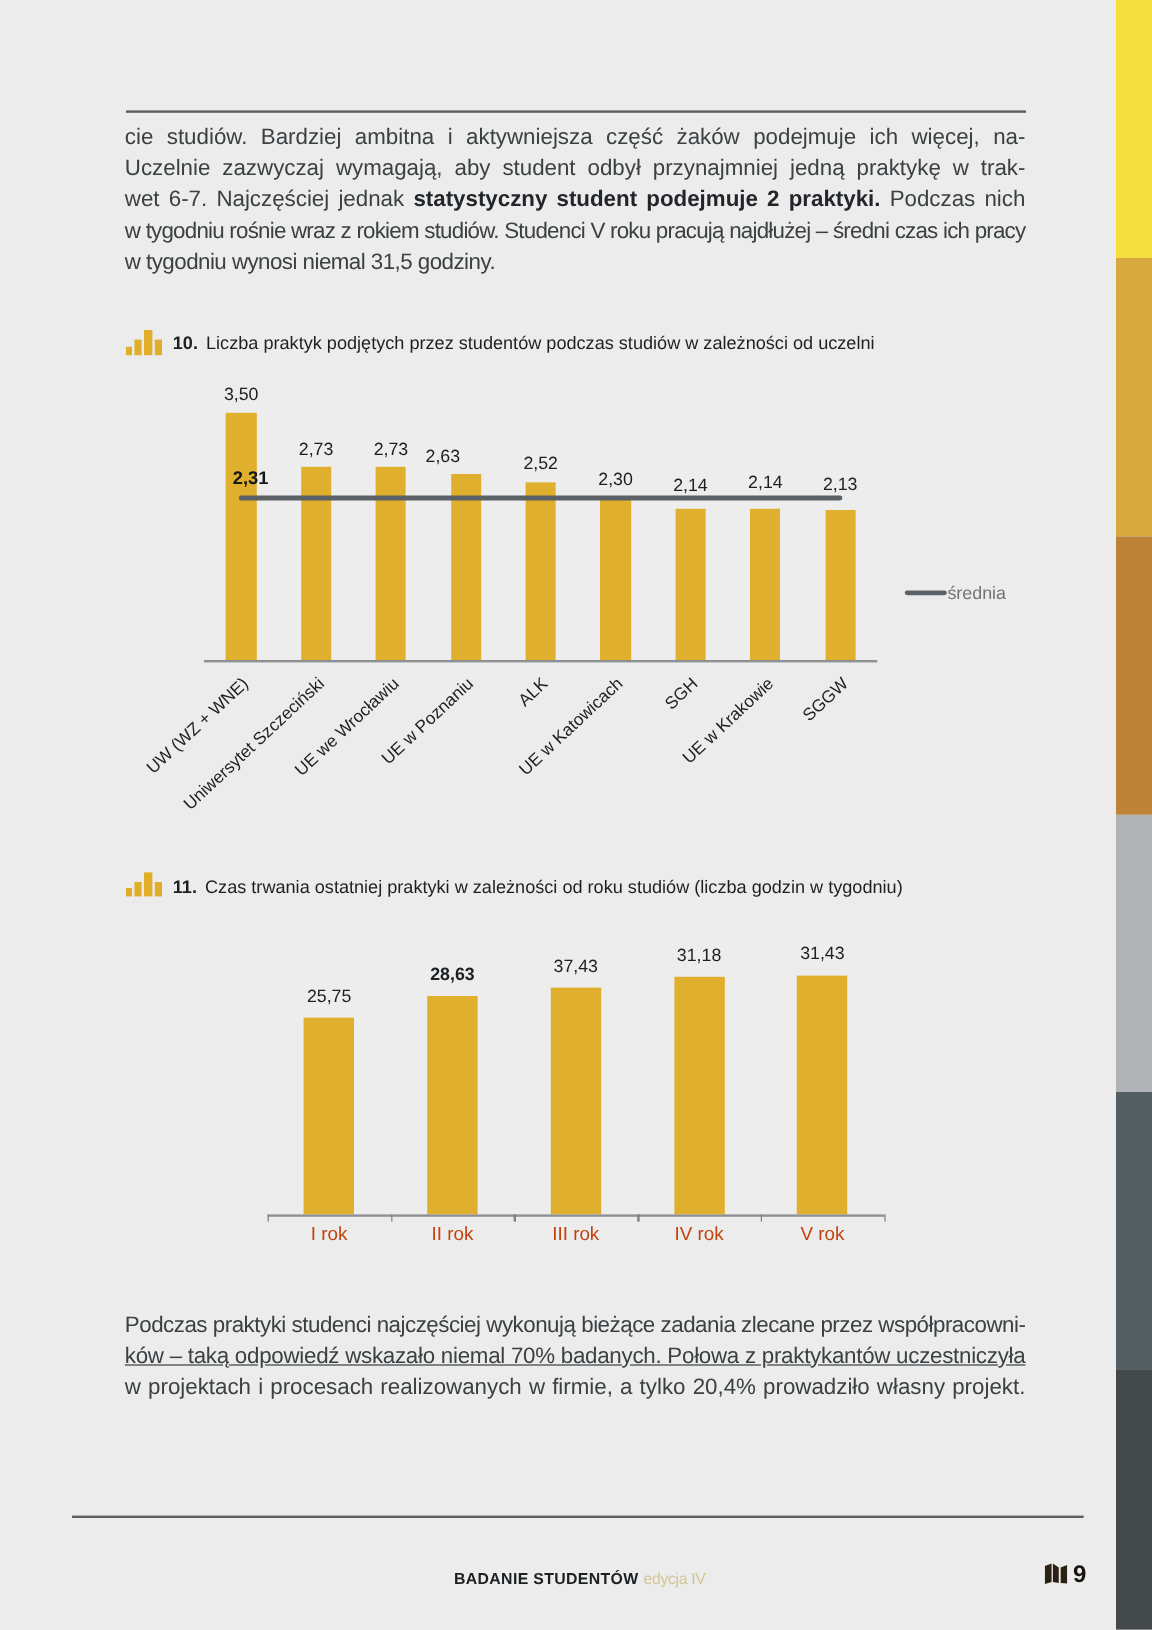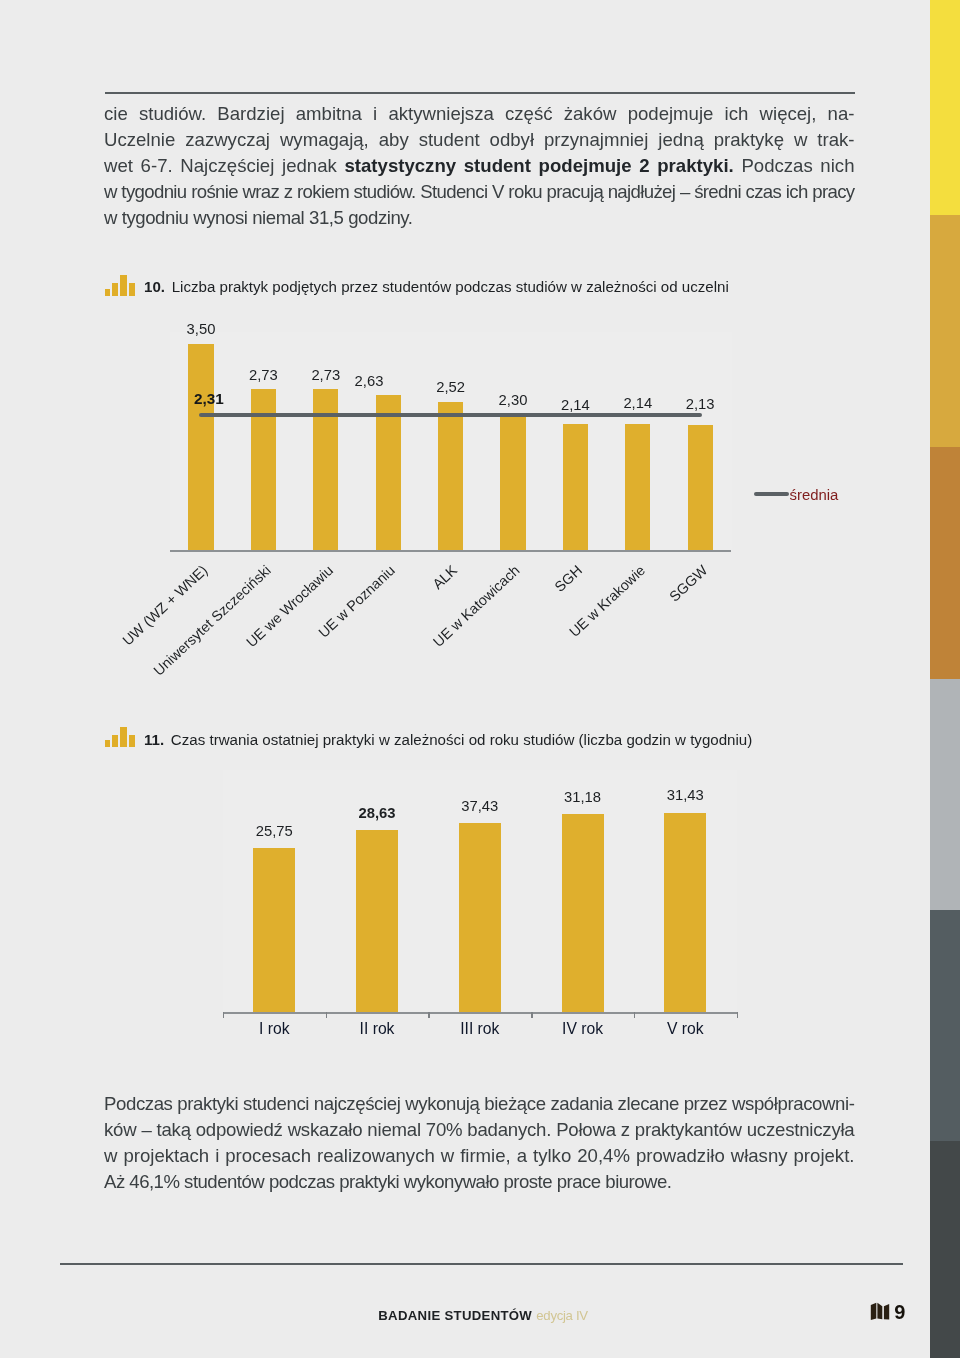--- a/index.html
+++ b/index.html
@@ -30,23 +30,23 @@
   .chart{position:absolute;}
   .plot{position:absolute;background:#ededed;}
   .bar{position:absolute;background:#dfaf2d;}
   .axis{position:absolute;background:#8d9194;height:1.7px;}
   .tick{position:absolute;background:#7d8184;width:1.4px;}
   .vlab{position:absolute;color:#1d2023;font-size:14.8px;white-space:nowrap;text-align:center;}
   .avgline{position:absolute;background:#5b6165;height:4.2px;border-radius:2.1px;}
   .avglab{position:absolute;color:#15181a;font-size:15.3px;font-weight:bold;white-space:nowrap;}
   .rotlab{position:absolute;color:#1d2023;font-size:14.35px;white-space:nowrap;
           transform-origin:0 50%;}
-  .catlab{position:absolute;color:#0f172a;font-size:15.7px;line-height:16px;white-space:nowrap;text-align:center;}
+  .catlab{position:absolute;color:#c2410c;font-size:15.7px;line-height:16px;white-space:nowrap;text-align:center;}
   .legline{position:absolute;background:#5b6165;height:4.2px;border-radius:2.1px;}
-  .leglab{position:absolute;color:#7f1d1d;font-size:14.9px;white-space:nowrap;}
+  .leglab{position:absolute;color:#737373;font-size:14.9px;white-space:nowrap;}
 
   
   .foot{position:absolute;font-size:13.2px;white-space:nowrap;}
   .foot .f1{font-weight:bold;color:#1d2023;letter-spacing:.3px;margin-top:12px;}
   .foot .f2{color:#d2c694;letter-spacing:-0.3px;margin-left:4.2px;}
   .pagenum{position:absolute;font-size:20px;font-weight:bold;color:#16120c;line-height:1;}
 </style>
 </head>
 <body>
 
@@ -150,23 +150,22 @@
       <div class="tick" style="left: 736.7px; top: 1012.1px; height: 6px;"></div>
       <div class="catlab" style="left: 224.28px; top: 1021.1px; width: 100px;">I rok</div>
       <div class="catlab" style="left: 327.04px; top: 1021.1px; width: 100px;">II rok</div>
       <div class="catlab" style="left: 429.8px; top: 1021.1px; width: 100px;">III rok</div>
       <div class="catlab" style="left: 532.56px; top: 1021.1px; width: 100px;">IV rok</div>
       <div class="catlab" style="left: 635.32px; top: 1021.1px; width: 100px;">V rok</div>
     </div>
 
   <div class="body-text" id="outroPara" style="left:104px;top:1091px;width:751px;">
       <div class="tline just" style="letter-spacing: -0.400174px; width: 750.5px;">Podczas praktyki studenci najczęściej wykonują bieżące zadania zlecane przez współpracowni-</div>
-      <div class="tline just" style="letter-spacing: -0.217096px; width: 750.5px;">ków – taką odpowiedź wskazało niemal 70% badanych. Połowa z praktykantów uczestniczyła</div>
+      <div class="tline just" style="letter-spacing: -0.217096px; width: 750.5px; text-decoration: underline;">ków – taką odpowiedź wskazało niemal 70% badanych. Połowa z praktykantów uczestniczyła</div>
       <div class="tline just" style="letter-spacing: 0px; width: 750.5px;">w projektach i procesach realizowanych w firmie, a tylko 20,4% prowadziło własny projekt.</div>
-      <div class="tline" style="letter-spacing: -0.515625px;">Aż 46,1% studentów podczas praktyki wykonywało proste prace biurowe.</div>
     </div>
 
   <div class="rule" style="left:60px;top:1262.9px;width:843px;height:1.8px;"></div>
 
   <div class="foot" style="left:378.3px;top:1308px;">
     <span class="f1">BADANIE STUDENTÓW</span><span class="f2">edycja IV</span>
   </div>
   <svg class="mapicon" style="position:absolute;left:869px;top:1301px;" width="22" height="21" viewBox="0 0 22 21">
     <path d="M1.8 4.1 L7.3 1.85 L7.3 17.4 L1.8 18.95 Z" fill="#2a2013"></path>
     <path d="M8.4 1.85 L13.3 5.25 L13.3 18.15 L8.4 17.4 Z" fill="#2a2013"></path>

